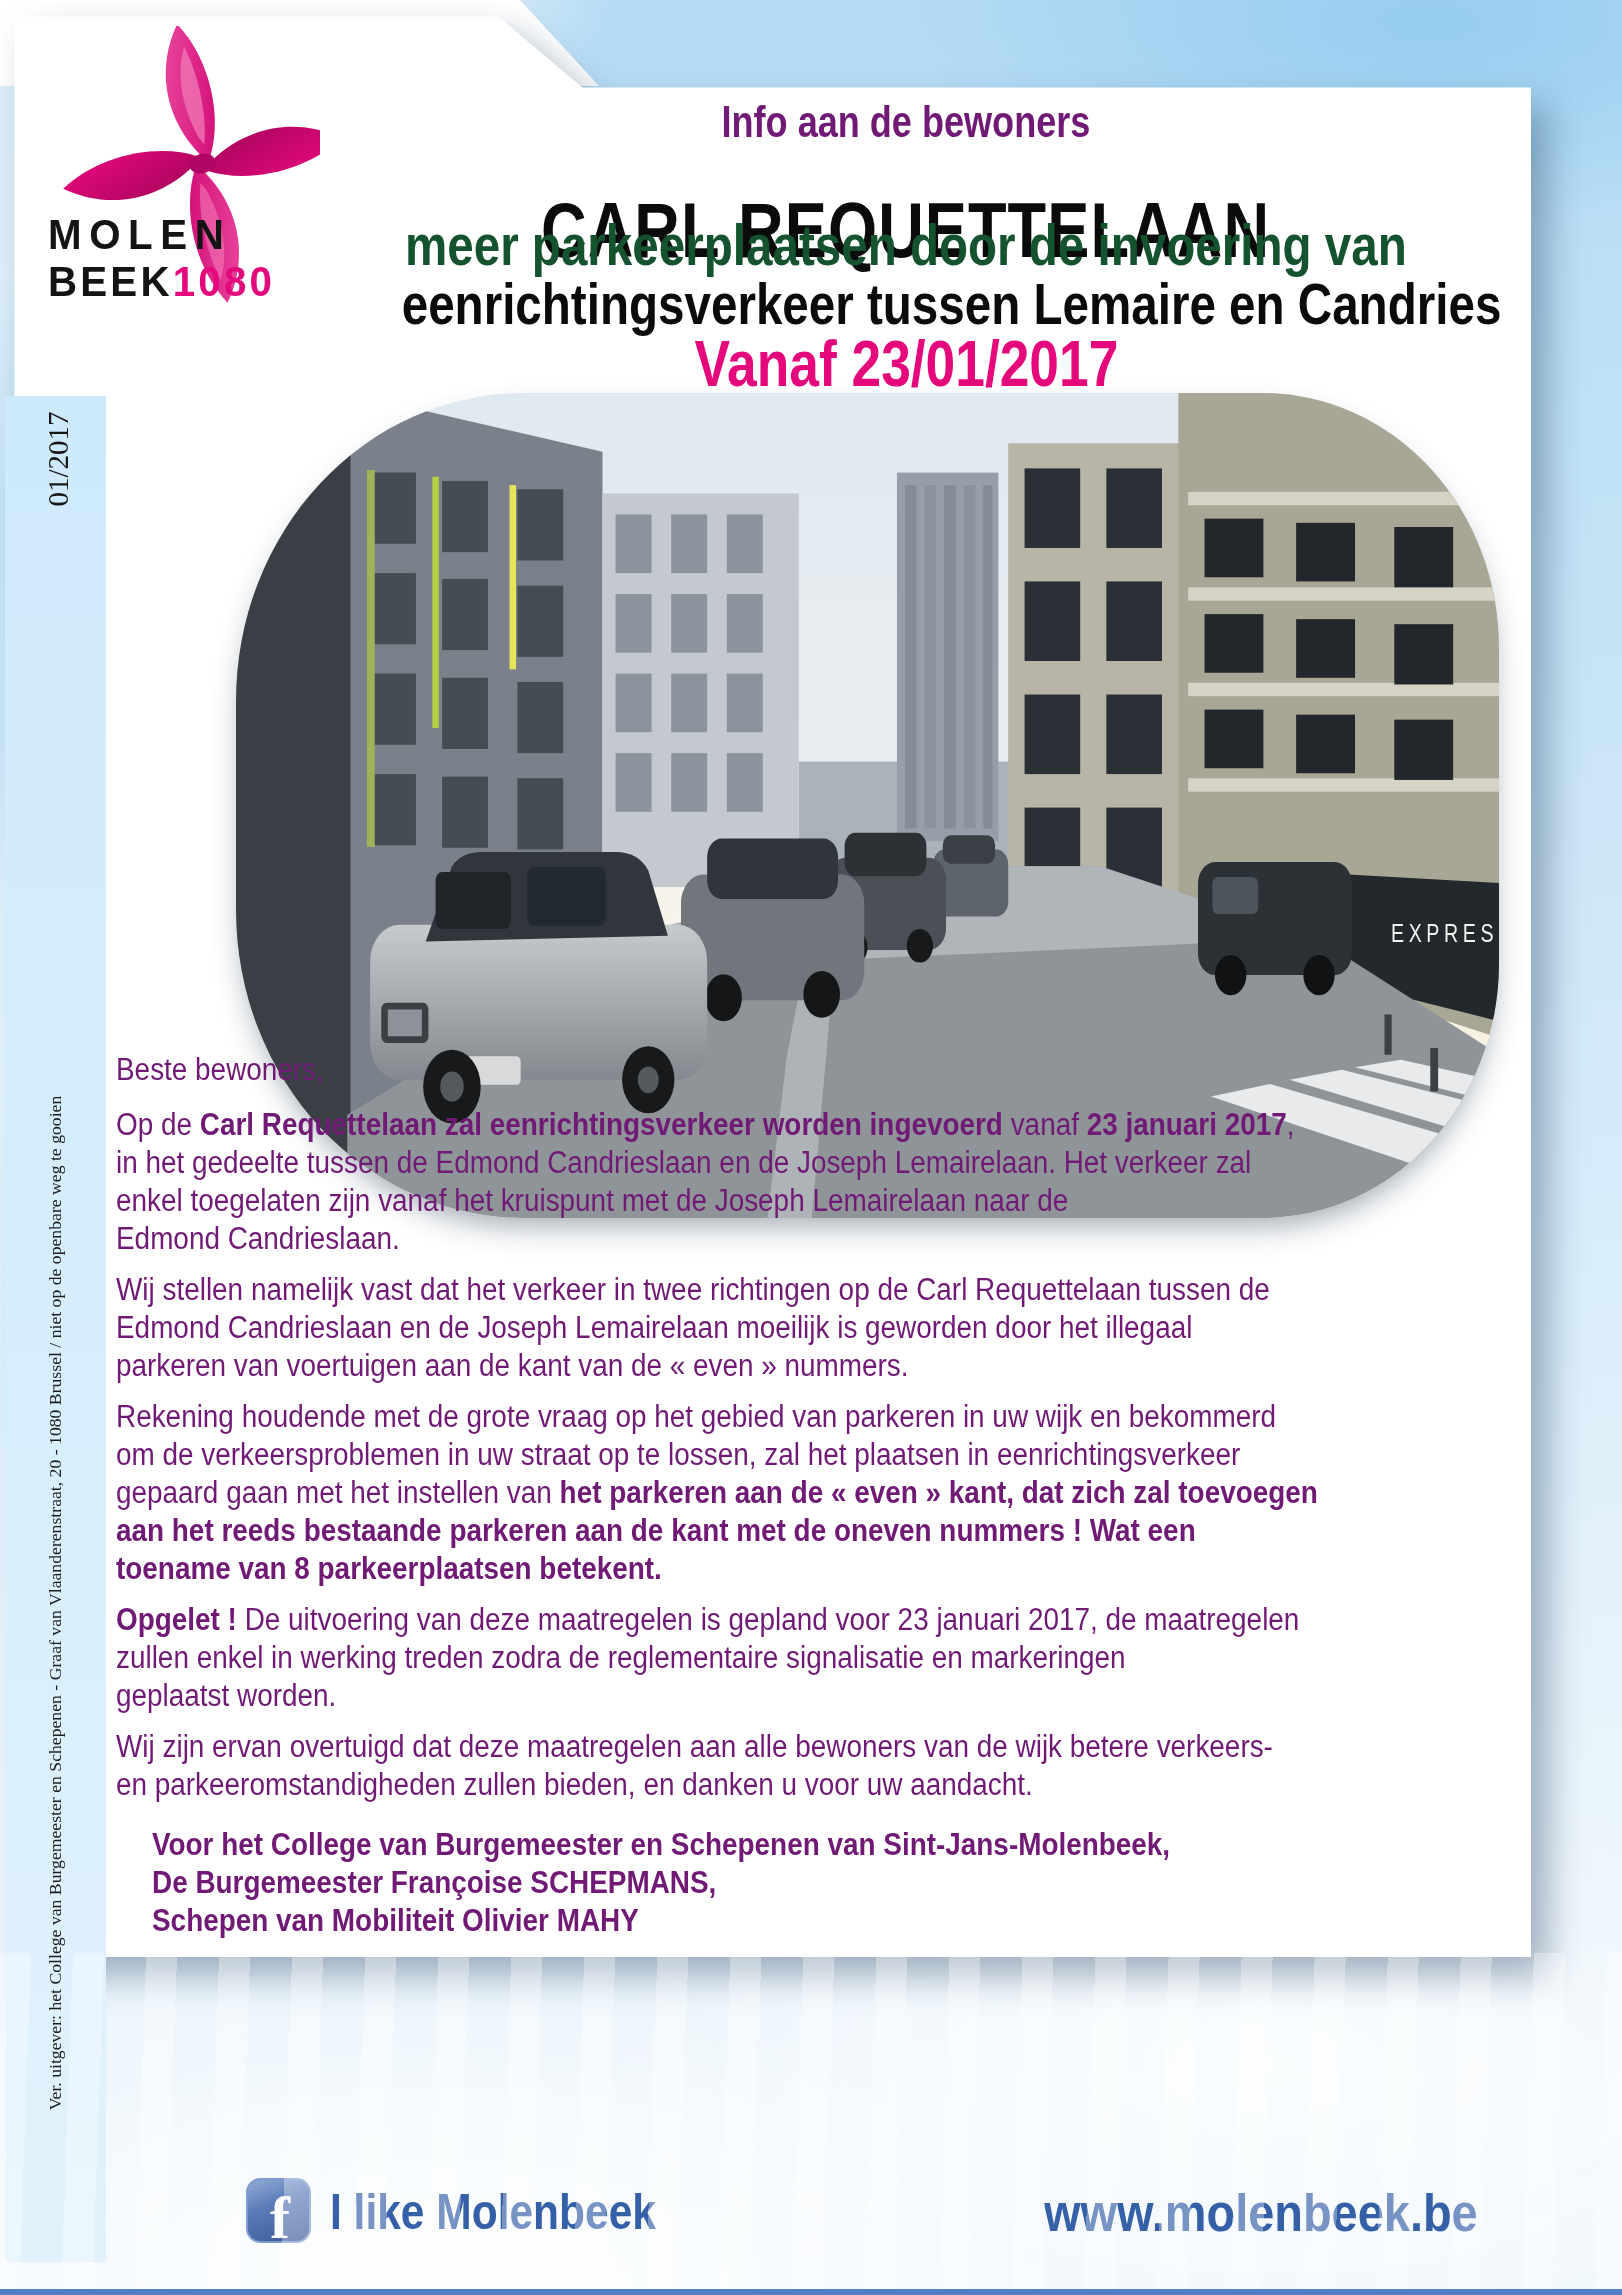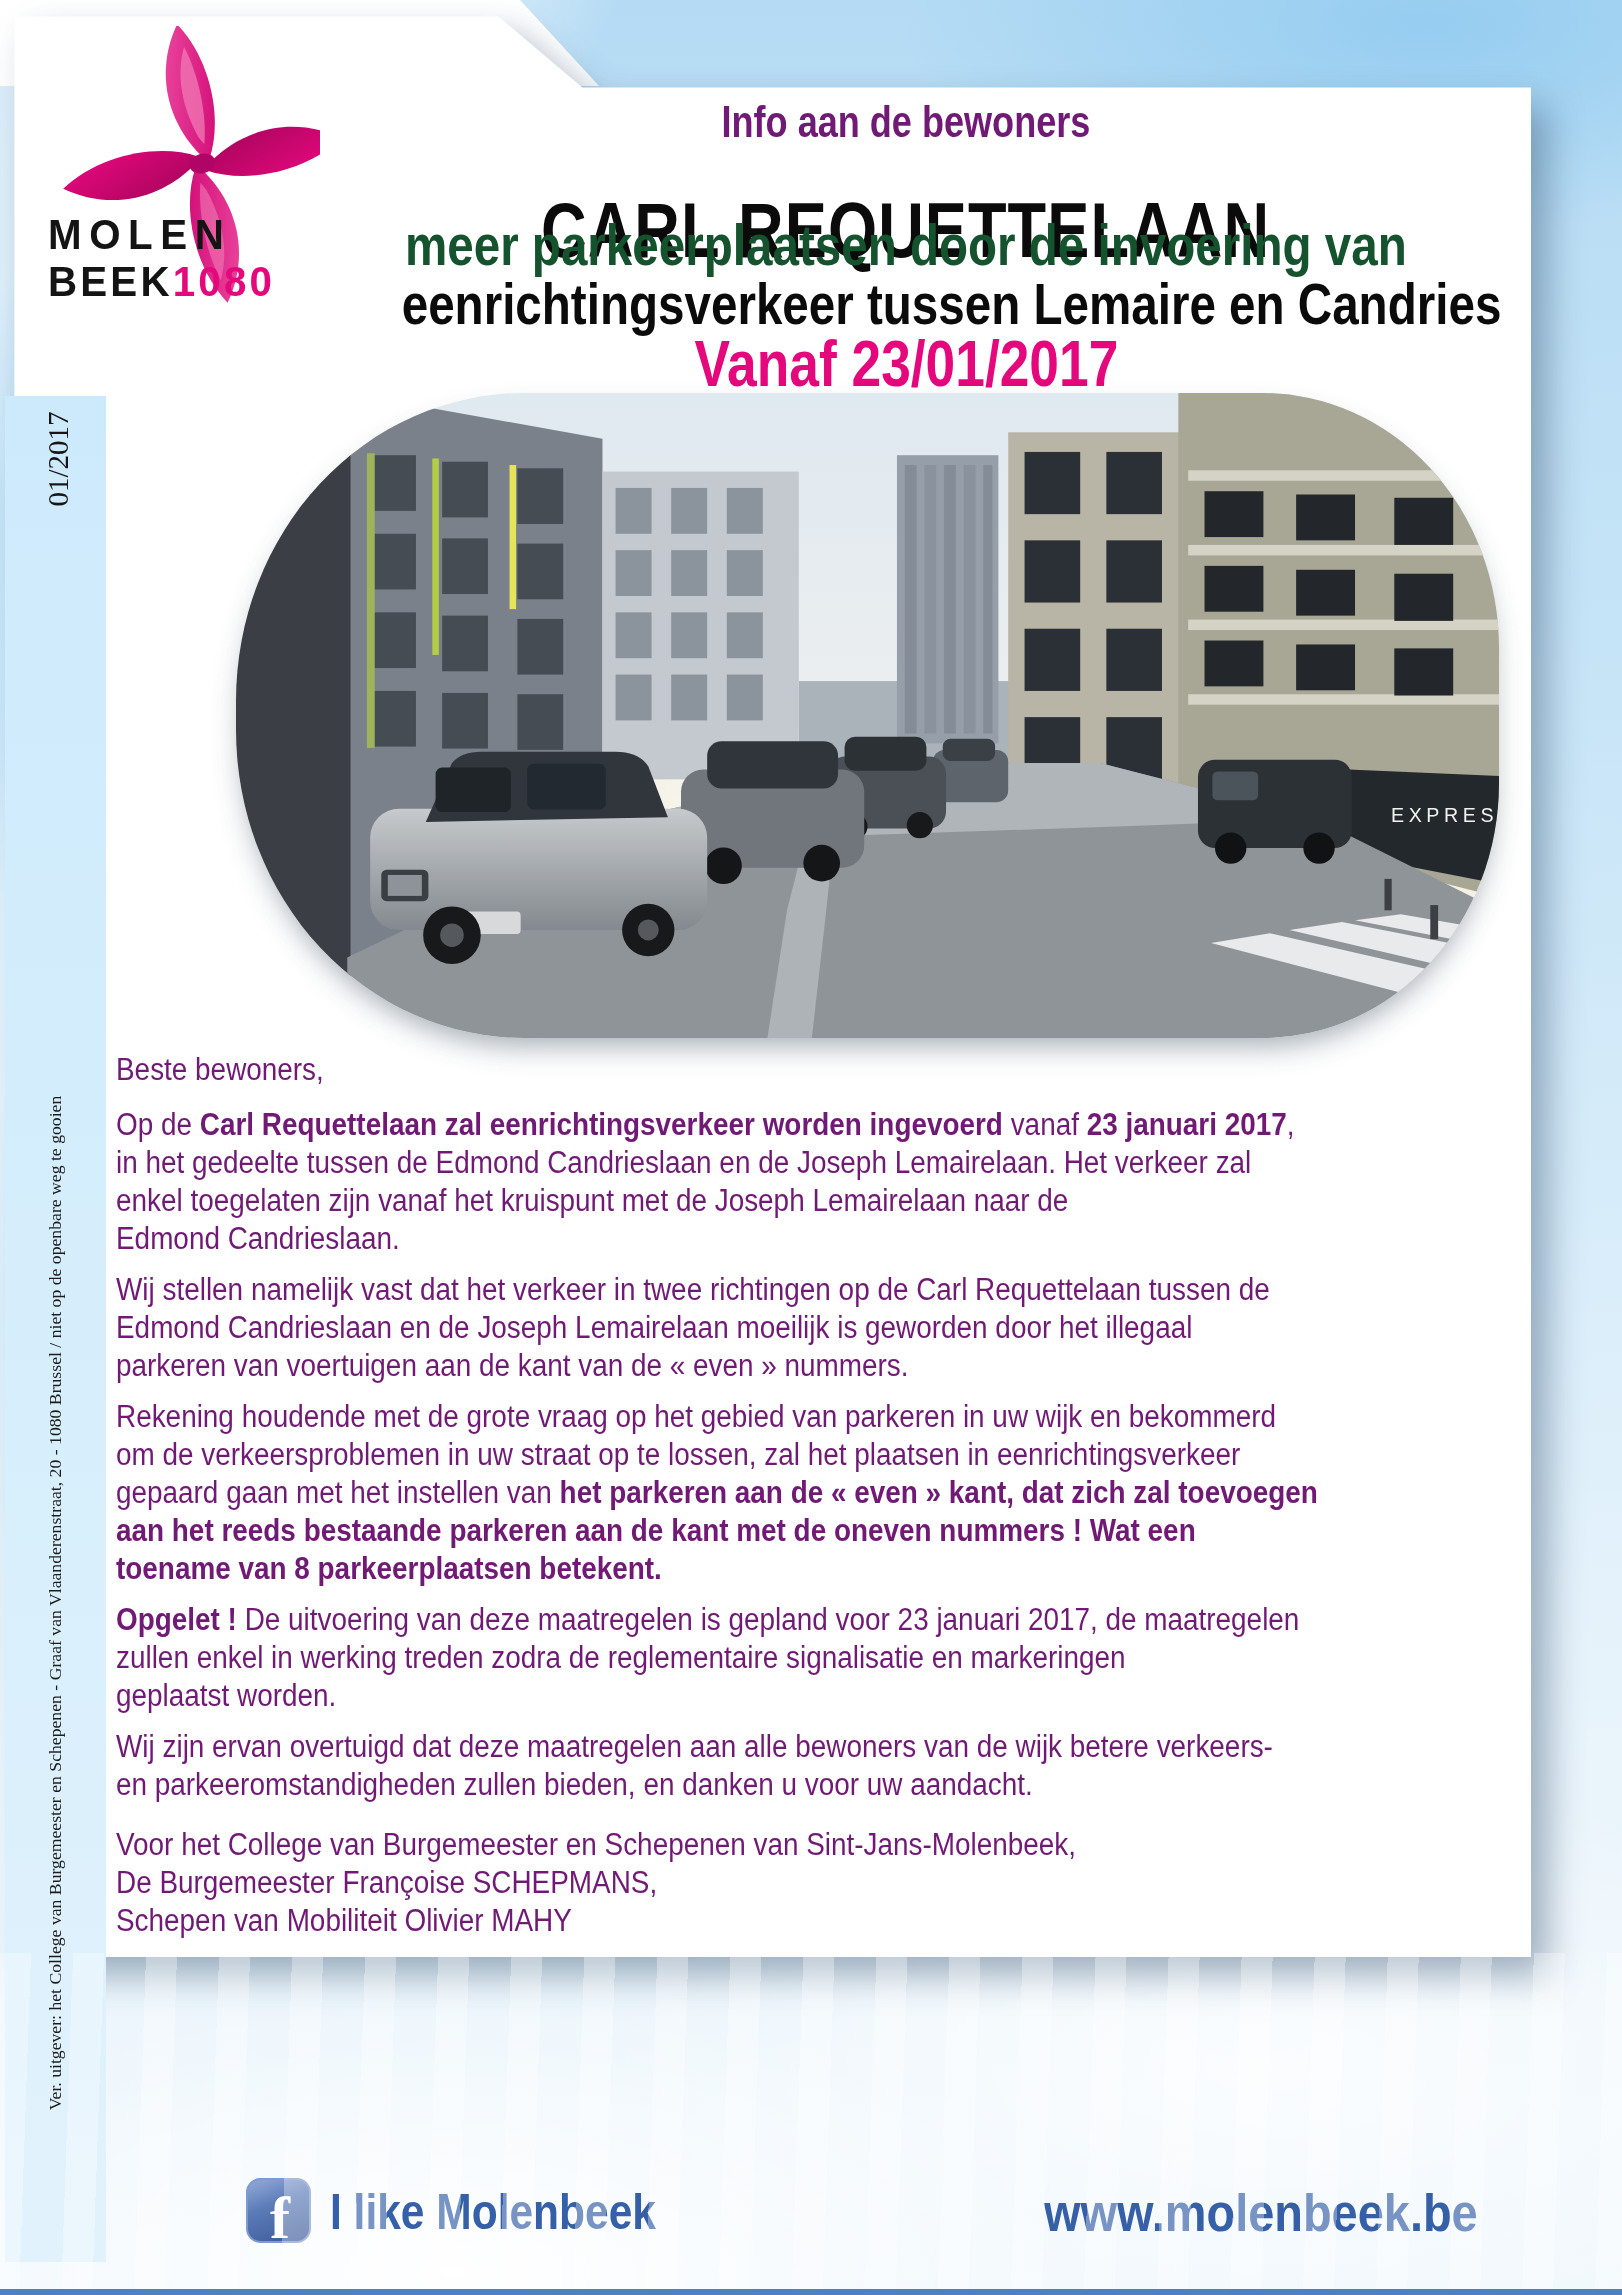--- a/index.html
+++ b/index.html
@@ -40,30 +40,30 @@
   
   .hdr{position:absolute;left:281px;top:0;width:1250px;text-align:center;}
   .hline{position:absolute;left:0;width:100%;white-space:nowrap;font-weight:700;}
   .cxc{transform:scaleX(.82);transform-origin:center top;}
   .h-kicker{top:97px;font-size:44px;color:#701a75;}
   .h-title{top:157px;font-size:77px;color:#0b0b0b;letter-spacing:1.3px;margin-top:29px;}
   .h-sub1{top:211px;font-size:58px;color:#14532d;text-decoration:underline;}
   .h-sub2{top:270px;font-size:58px;color:#0b0b0b;}
   .h-date{top:326px;font-size:65px;color:#e5087c;}
   
-  .photo{position:absolute;left:236px;top:393px;width:1263px;height:645px;overflow:hidden;
+  .photo{position:absolute;left:236px;top:393px;width:1263px;height:825px;overflow:hidden;
     border-radius:288px 236px 236px 288px / 308px 255px 255px 308px;
     box-shadow:0 14.4px 29.4px -7.9px rgba(40,60,80,.45);}
   .photo svg{display:block;width:100%;height:100%;}
   
   .bodytext{position:absolute;left:116px;top:1051px;width:1400px;font-size:31px;color:#701a75;}
   .line{height:38px;line-height:38px;white-space:nowrap;transform:scaleX(.9);transform-origin:left top;}
   .par{margin:0 0 13px 0;}
   .sal{margin:0 0 17px 0;}
-  .sig{margin-top:22px;font-weight:400;}
+  .sig{margin-top:22px;font-weight:700;margin-left:36px;}
   .b{font-weight:700;}
   
   .infobox{position:absolute;left:425px;top:1980px;width:818px;height:181px;
     background:rgba(255,255,255,.82);border-radius:37px;text-align:center;
     box-shadow:0 10.5px 22px rgba(70,100,135,.3);}
   .info-title{margin-top:11.8px;font-size:35px;font-weight:700;line-height:41px;transform:scaleX(.92);}
   .info-line{font-size:29.4px;line-height:34px;transform:scaleX(.92);}
   
   .fb-badge{position:absolute;left:246px;top:2178px;width:65px;height:65px;border-radius:14.4px;
     background:linear-gradient(160deg,#93aad6 0%,#5c7cb8 40%,#3b5998 100%);

